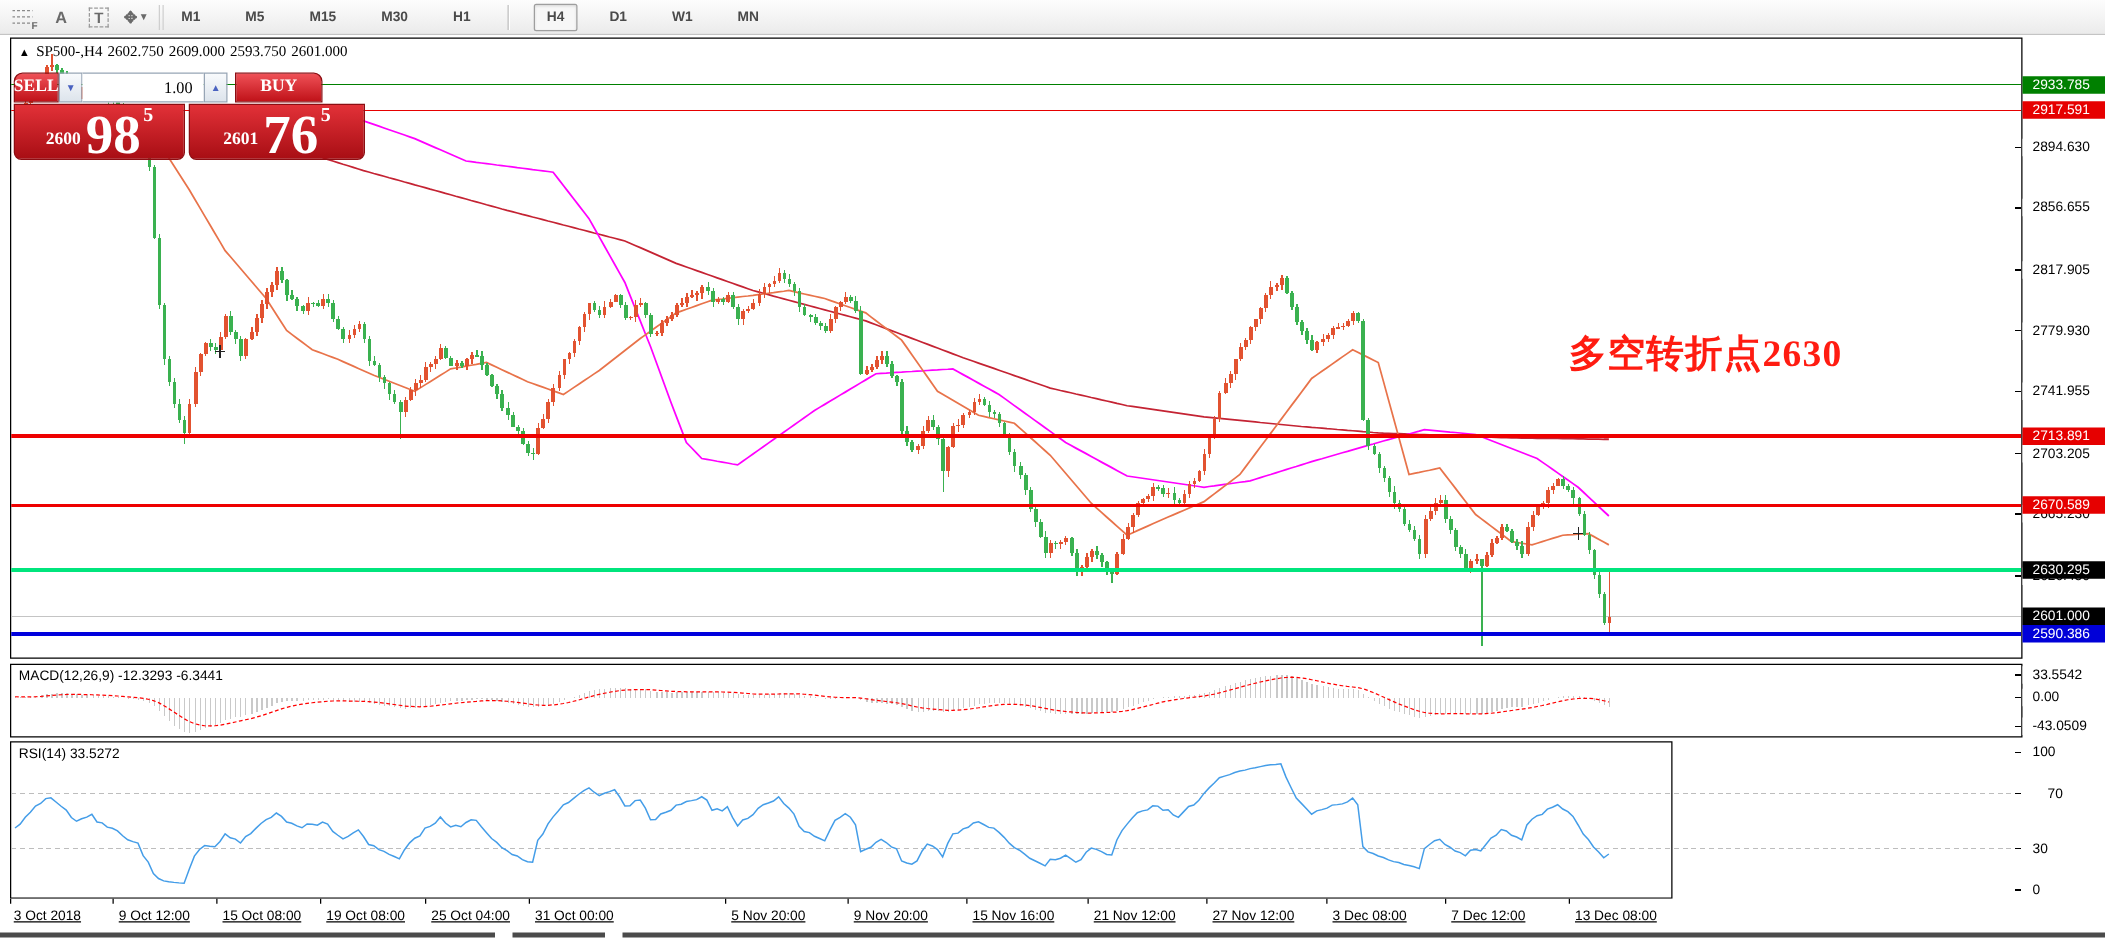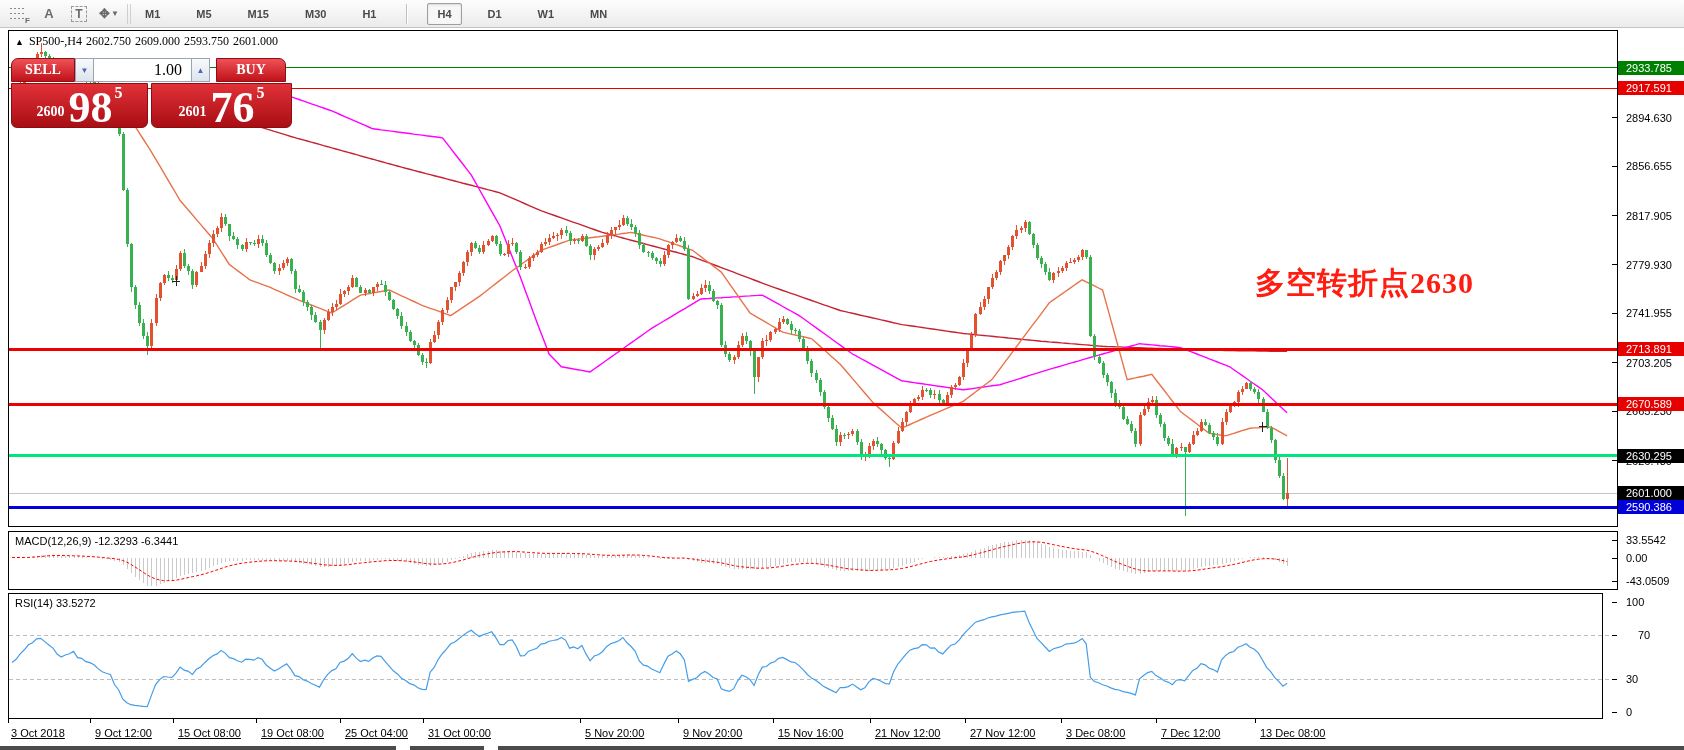--- a/index.html
+++ b/index.html
@@ -21,38 +21,38 @@
   .caret{font-size:8px;color:#6a6a6a;margin-left:1px;}
   .vsep{width:1px;height:20px;background:#c0c0c0;box-shadow:1px 0 0 #fff;margin:0 5px;}
   .grip{width:4px;height:20px;margin:0 3px;border-left:1px solid #cfcfcf;border-right:1px solid #cfcfcf;}
   #timeframes{display:flex;align-items:center;gap:14px;}
   .tfbtn{font-size:11px;font-weight:bold;color:#4a4a4a;padding:4px 9px;margin:0 1px;border:1px solid transparent;border-radius:2px;}
   .tfbtn.active{background:#f7f7f7;border:1px solid #9e9e9e;box-shadow:inset 0 1px 2px #d7d7d7;}
   
   .panel{position:absolute;background:#fff;border:1px solid #000;}
   #main-chart{left:8px;top:30px;width:1610px;height:497px;font-family:Liberation Serif, serif;}
   #macd-panel{left:8px;top:531px;width:1610px;height:59px;}
-  #rsi-panel{left:8px;top:593px;width:1595px;height:126px;}
+  #rsi-panel{left:8px;top:593px;width:1330px;height:126px;}
   .panel svg{position:absolute;left:0;top:0;overflow:hidden;}
   #chart-title{position:absolute;left:6px;top:3px;font-size:12px;color:#000;white-space:nowrap;z-index:5;}
   #chart-title .marker{font-size:9px;margin-right:5px;}
   #chart-title span{margin-right:4px;}
   .panel-label{position:absolute;left:6px;top:3px;font-size:11px;color:#000;z-index:5;}
   
   #trade-panel{position:absolute;left:2px;top:27px;width:284px;height:70px;z-index:10;}
   #tp-row{position:absolute;left:0;top:0;height:24px;display:flex;}
   .btn-sell,.btn-buy{height:24px;background:linear-gradient(#ef5157,#c01219);color:#fff;
     font-size:14px;font-weight:bold;display:flex;align-items:center;justify-content:center;
     border:1px solid #8c0d12;}
-  .btn-sell{width:64px;border-radius:7px 0 0 0;}
+  .btn-sell{width:36px;border-radius:7px 0 0 0;}
   .btn-buy{width:70px;border-radius:0 7px 0 0;margin-left:6px;}
   .spin{width:19px;height:24px;background:linear-gradient(#f8fafc,#dde4ec);border:1px solid #97a5b5;
     display:flex;align-items:center;justify-content:center;font-size:8px;color:#4a62c0;}
   .vol{width:97px;height:24px;background:#fff;border-top:1px solid #97a5b5;border-bottom:1px solid #97a5b5;
-    font-size:16px;color:#000;display:flex;align-items:center;justify-content:flex-end;padding-right:9px;}
+    font-size:13px;color:#000;display:flex;align-items:center;justify-content:flex-end;padding-right:9px;}
   #tp-tiles{position:absolute;left:0;top:25px;display:flex;}
   .tile{height:45px;background:linear-gradient(#e23138,#a80e14);border:1px solid #8c0d12;
     border-radius:0 0 6px 6px;color:#fff;display:flex;align-items:flex-end;justify-content:center;
     padding-bottom:3px;}
   .tile.left{width:137px;margin-right:3px;}
   .tile.right{width:141px;}
   .tile .handle{font-size:14px;font-weight:bold;margin:0 4px 4px 0;}
   .tile .big{font-size:44px;font-weight:bold;line-height:33px;text-align:center;}
   .tile .sup{font-size:16px;font-weight:bold;margin:0 0 22px 2px;}
   

